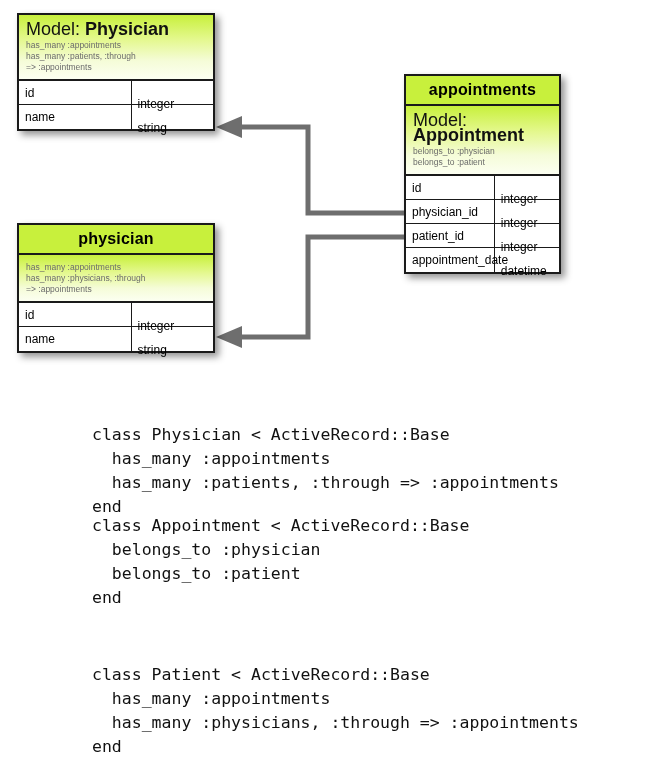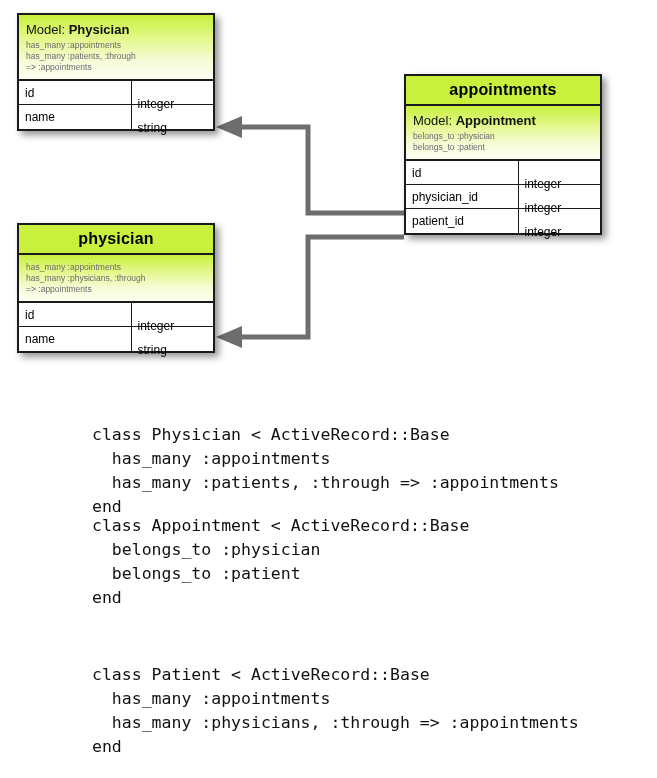--- a/index.html
+++ b/index.html
@@ -37,21 +37,21 @@
     color: #000000;
     letter-spacing: 0.2px;
   }
   .entity-model {
     box-sizing: border-box;
     padding: 7px 7px 6px 7px;
     border-bottom: 2px solid #1a1a1a;
     background-image: linear-gradient(to bottom, #c8f03c 0%, #e4f88e 38%, #f5fcd8 72%, #fcfff1 100%);
   }
   .model-line {
-    font-size: 13px;
+    font-size: 18px;
     color: #111111;
     margin-bottom: 3px;
     line-height: 15px;
   }
   .model-line b { font-weight: bold; }
   .assoc-line {
     font-size: 8.5px;
     color: #6b6b6b;
     line-height: 11px;
     white-space: nowrap;
@@ -83,21 +83,21 @@
     align-items: center;
     font-size: 12px;
     color: #000000;
     background: #ffffff;
     margin-top: 22px;
   }
 
   
   #entity-physicians   { left: 17px;  top: 13px;  width: 198px; }
   #entity-patients     { left: 17px;  top: 223px; width: 198px; }
-  #entity-appointments { left: 404px; top: 74px;  width: 198px; }
+  #entity-appointments { left: 404px; top: 74px;  width: 157px; }
 
   
   #connectors {
     position: absolute;
     left: 0; top: 0;
     width: 657px; height: 778px;
     pointer-events: none;
   }
 
   
@@ -182,20 +182,24 @@
     <div class="field-name">id</div>
     <div class="field-type">integer</div>
   </div>
   <div class="field-row">
     <div class="field-name">physician_id</div>
     <div class="field-type">integer</div>
   </div>
   <div class="field-row">
     <div class="field-name">patient_id</div>
     <div class="field-type">integer</div>
+  </div>
+  <div class="field-row">
+    <div class="field-name">appointment_date</div>
+    <div class="field-type">datetime</div>
   </div>
 </div>
 
 <pre class="code-block" id="code-physician">class Physician &lt; ActiveRecord::Base
   has_many :appointments
   has_many :patients, :through =&gt; :appointments
 end</pre>
 <pre class="code-block" id="code-appointment">class Appointment &lt; ActiveRecord::Base
   belongs_to :physician
   belongs_to :patient

